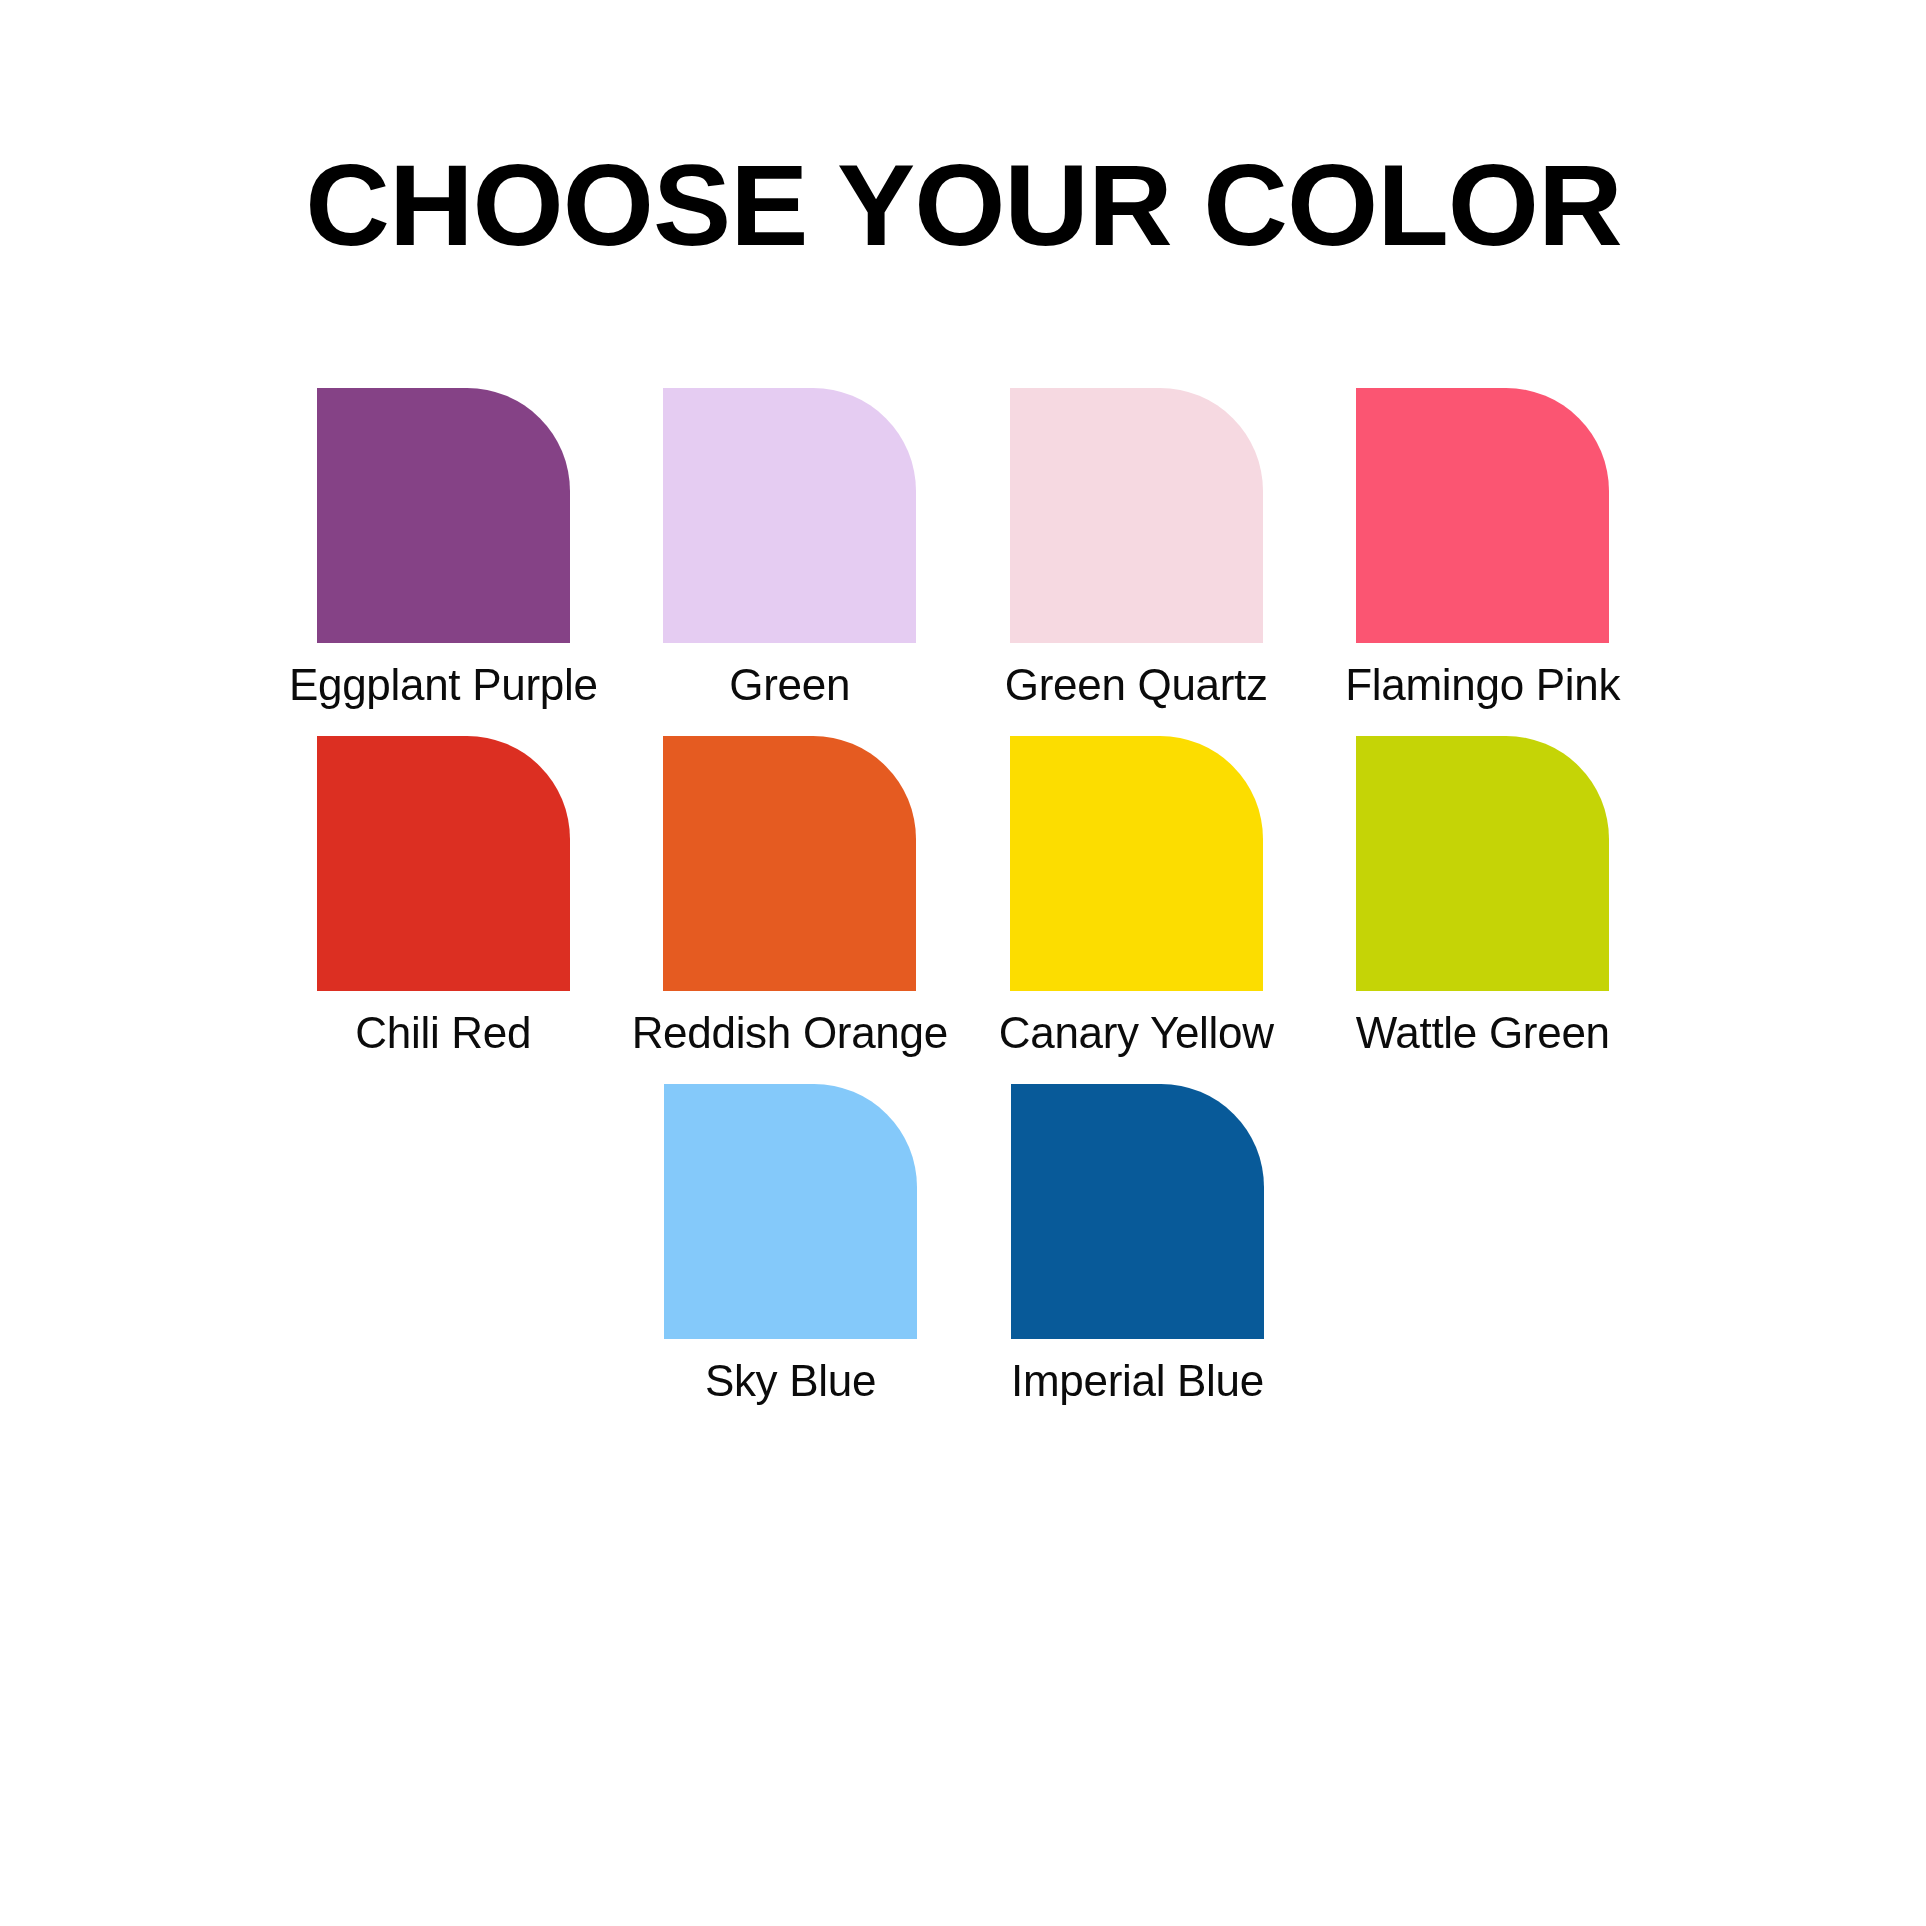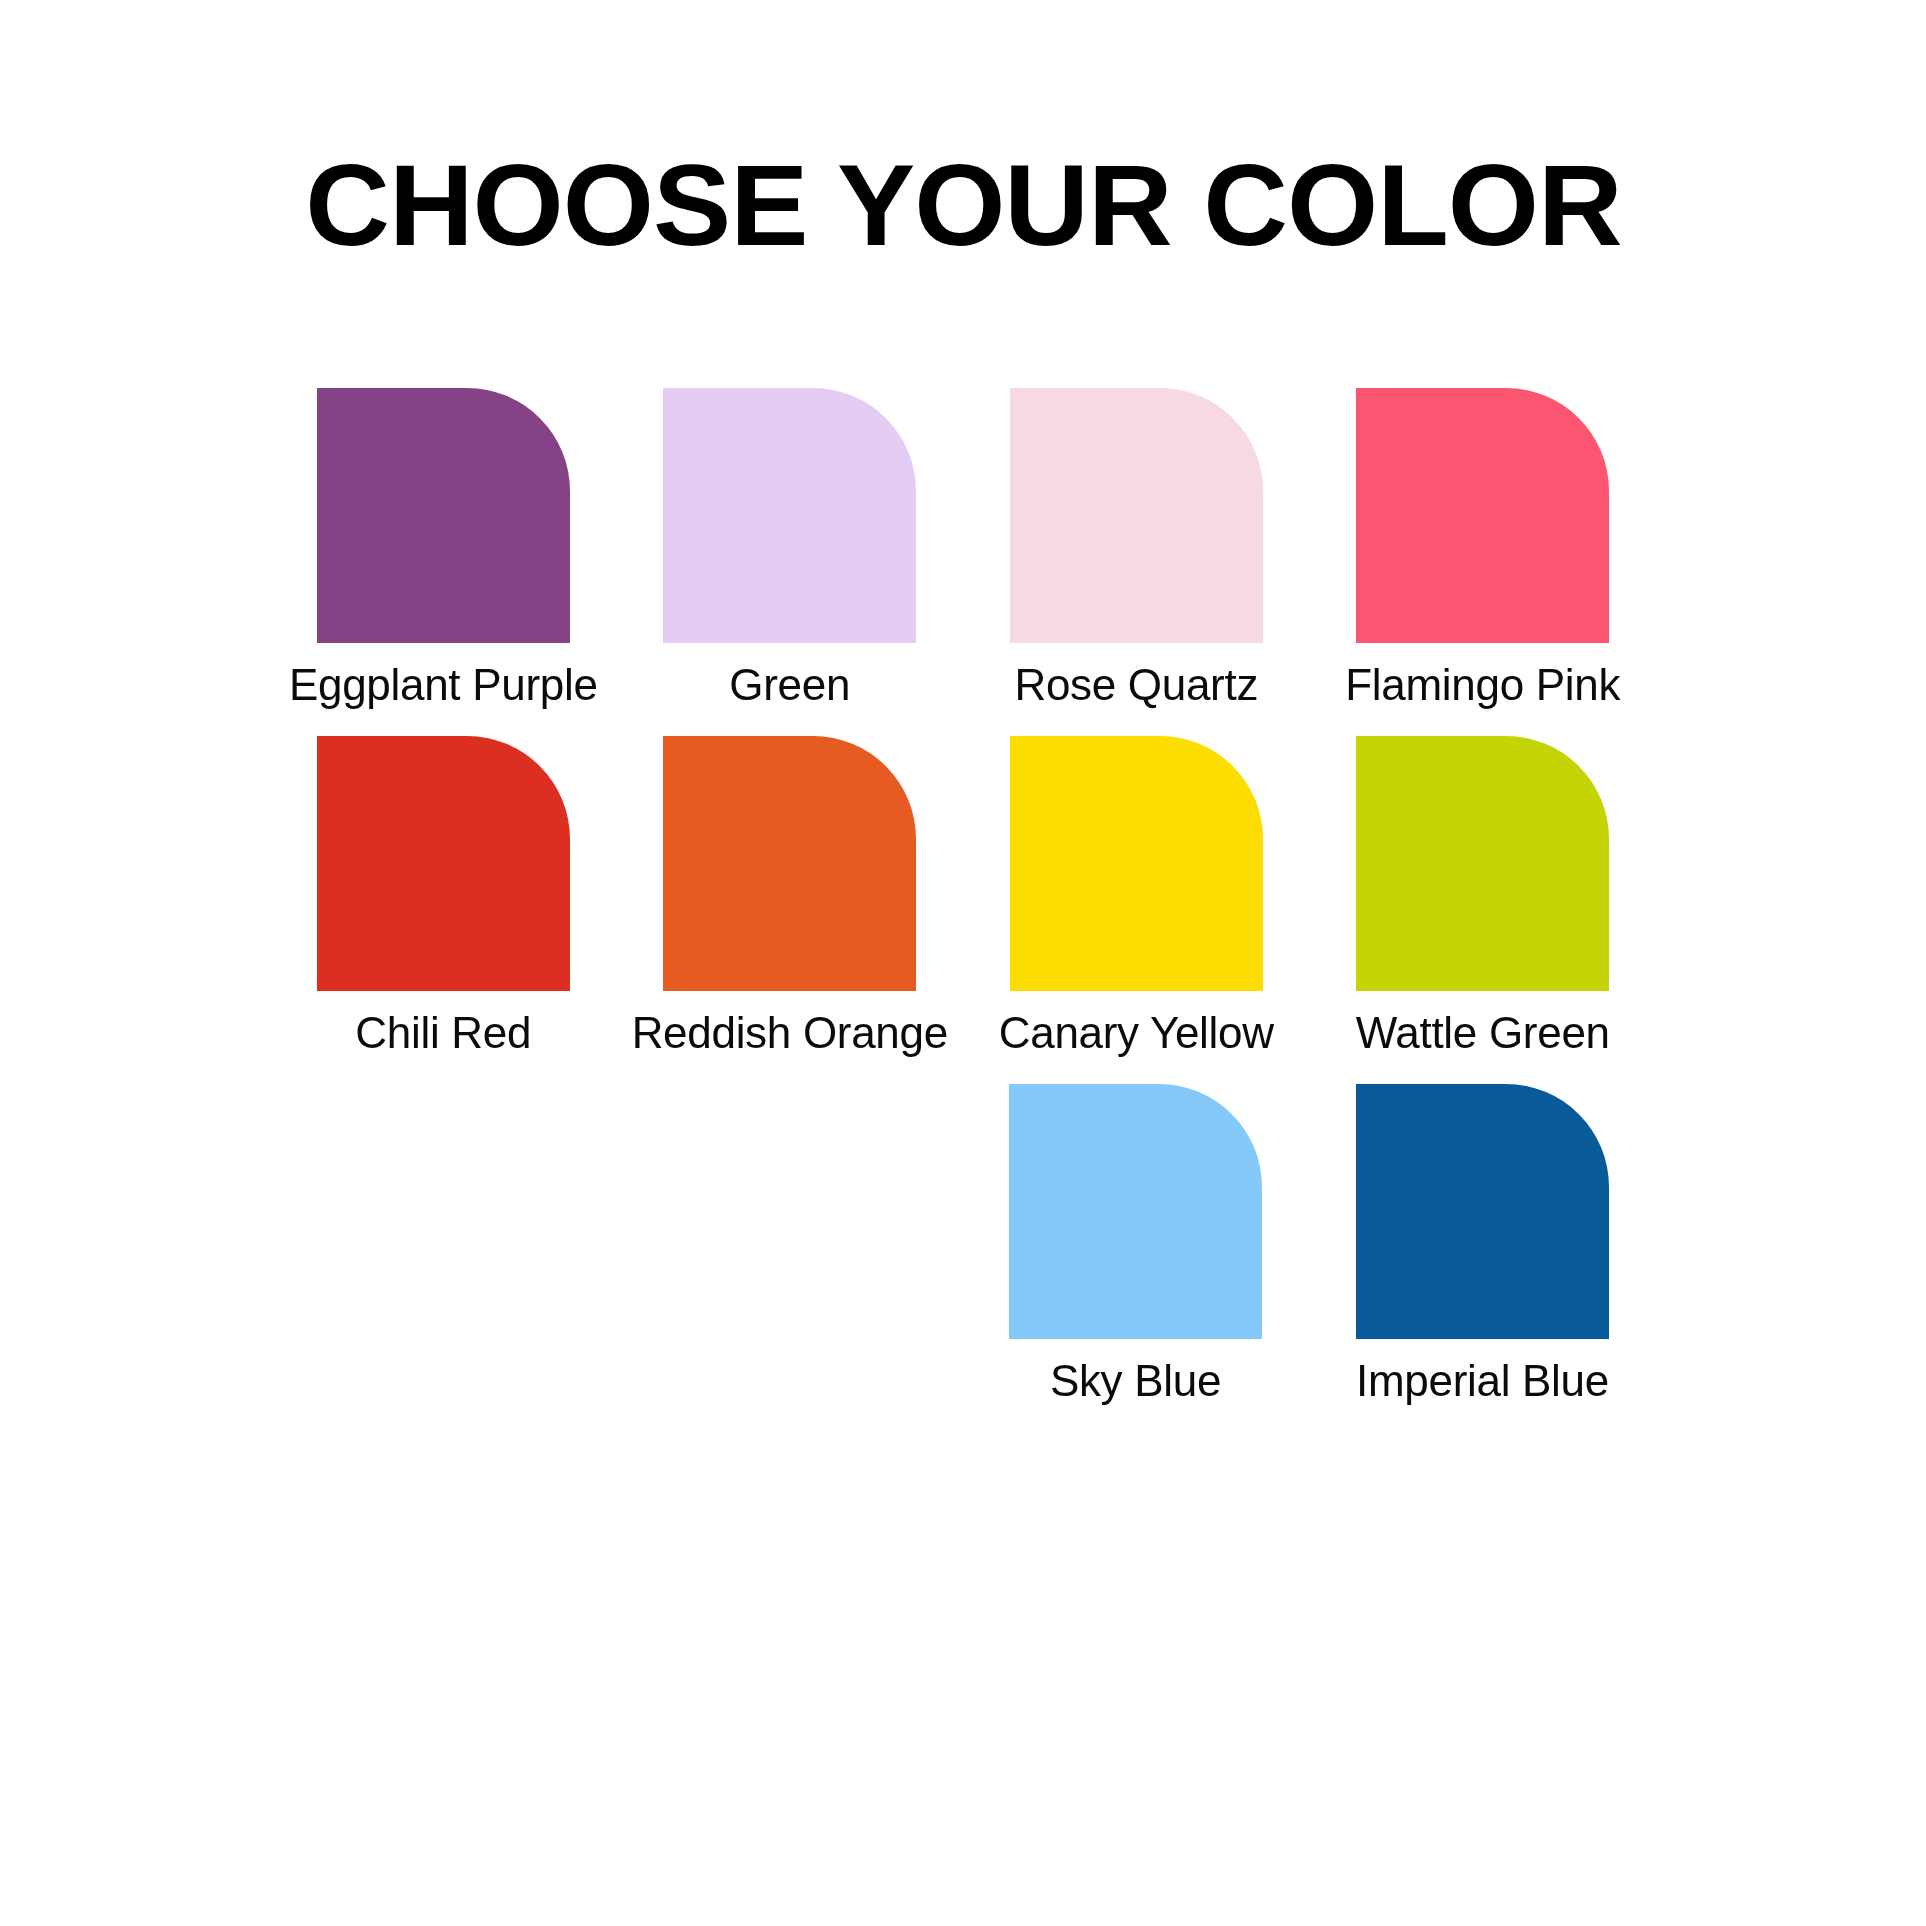--- a/index.html
+++ b/index.html
@@ -50,21 +50,21 @@
     width: 1386px;
   }
 
   .grid-row {
     display: flex;
     width: 1386px;
     height: 348px;
   }
 
   .grid-row.row-last {
-    justify-content: flex-end;
+    justify-content: flex-start;
     padding-left: 347px;
   }
 
   .swatch-cell {
     width: 347px;
     height: 348px;
     display: flex;
     flex-direction: column;
     align-items: center;
     position: relative;
@@ -101,21 +101,21 @@
         <div class="swatch-cell">
           <div class="swatch-chip" style="background: rgb(133, 66, 134);"></div>
           <div class="swatch-label">Eggplant Purple</div>
         </div>
         <div class="swatch-cell">
           <div class="swatch-chip" style="background: rgb(229, 204, 242);"></div>
           <div class="swatch-label">Green</div>
         </div>
         <div class="swatch-cell">
           <div class="swatch-chip" style="background: rgb(246, 217, 225);"></div>
-          <div class="swatch-label">Rose Quartz</div>
+          <div class="swatch-label">Green Quartz</div>
         </div>
         <div class="swatch-cell">
           <div class="swatch-chip" style="background: rgb(251, 85, 114);"></div>
           <div class="swatch-label">Flamingo Pink</div>
         </div>
       </div>
       <div class="grid-row">
         <div class="swatch-cell">
           <div class="swatch-chip" style="background: rgb(220, 47, 34);"></div>
           <div class="swatch-label">Chili Red</div>

